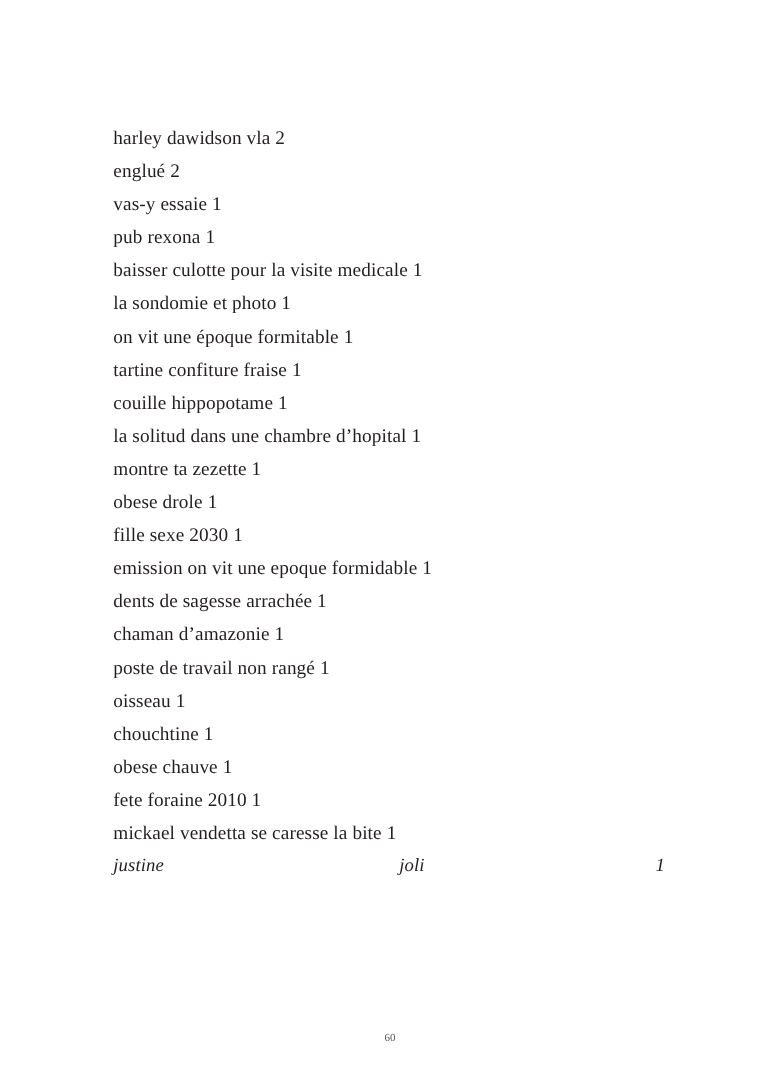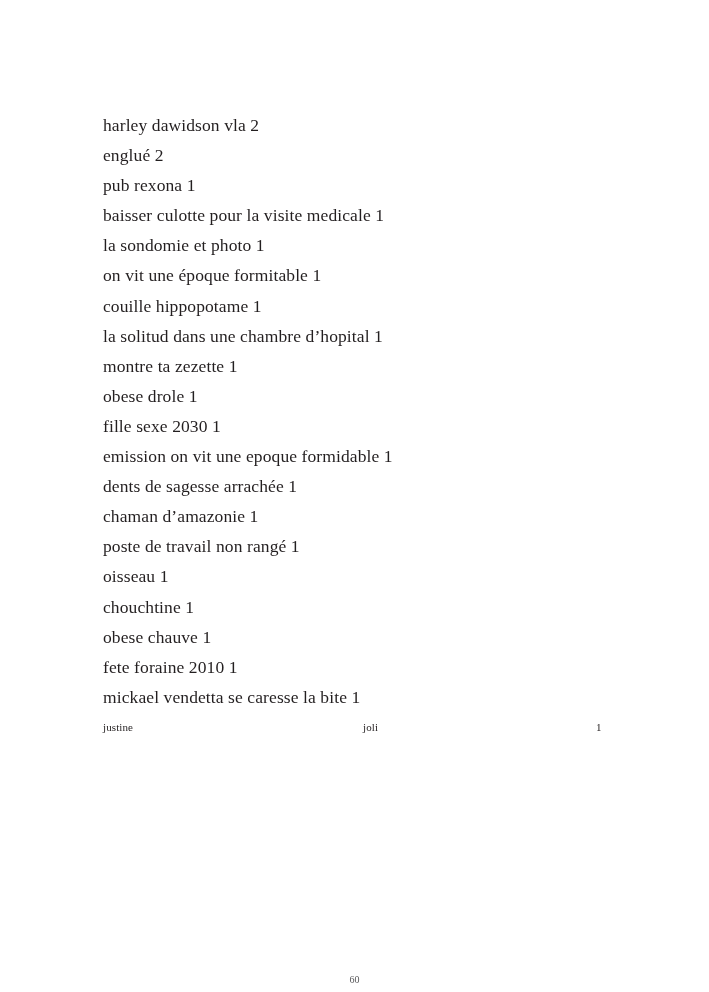--- a/index.html
+++ b/index.html
@@ -30,50 +30,53 @@
     width: 540px;
   }
   .line {
     font-size: 17.5px;
     line-height: 30.1px;
     white-space: pre;
     letter-spacing: 0.1px;
   }
   .line-columns {
     display: flex;
-    font-size: 11px;
+    font-size: 17px;
     line-height: 30.1px;
     white-space: pre;
     letter-spacing: 0.1px;
+    font-style: italic;
   }
   .col-a { width: 260px; }
   .col-b { width: 233px; }
   .col-c { width: auto; }
   .page-number {
     position: absolute;
     left: 0;
-    top: 974px;
+    top: 938px;
     width: 709px;
     text-align: center;
     font-size: 10px;
     color: #58585a;
     font-family: "Liberation Serif", serif;
   }
 </style>
 </head>
 <body>
 
 <div class="page">
   <div class="content">
     <div class="line">harley dawidson vla 2</div>
     <div class="line">englué 2</div>
+    <div class="line">vas-y essaie 1</div>
     <div class="line">pub rexona 1</div>
     <div class="line">baisser culotte pour la visite medicale 1</div>
     <div class="line">la sondomie et photo 1</div>
     <div class="line">on vit une époque formitable 1</div>
+    <div class="line">tartine confiture fraise 1</div>
     <div class="line">couille hippopotame 1</div>
     <div class="line">la solitud dans une chambre d’hopital 1</div>
     <div class="line">montre ta zezette 1</div>
     <div class="line">obese drole 1</div>
     <div class="line">fille sexe 2030 1</div>
     <div class="line">emission on vit une epoque formidable 1</div>
     <div class="line">dents de sagesse arrachée 1</div>
     <div class="line">chaman d’amazonie 1</div>
     <div class="line">poste de travail non rangé 1</div>
     <div class="line">oisseau 1</div>

